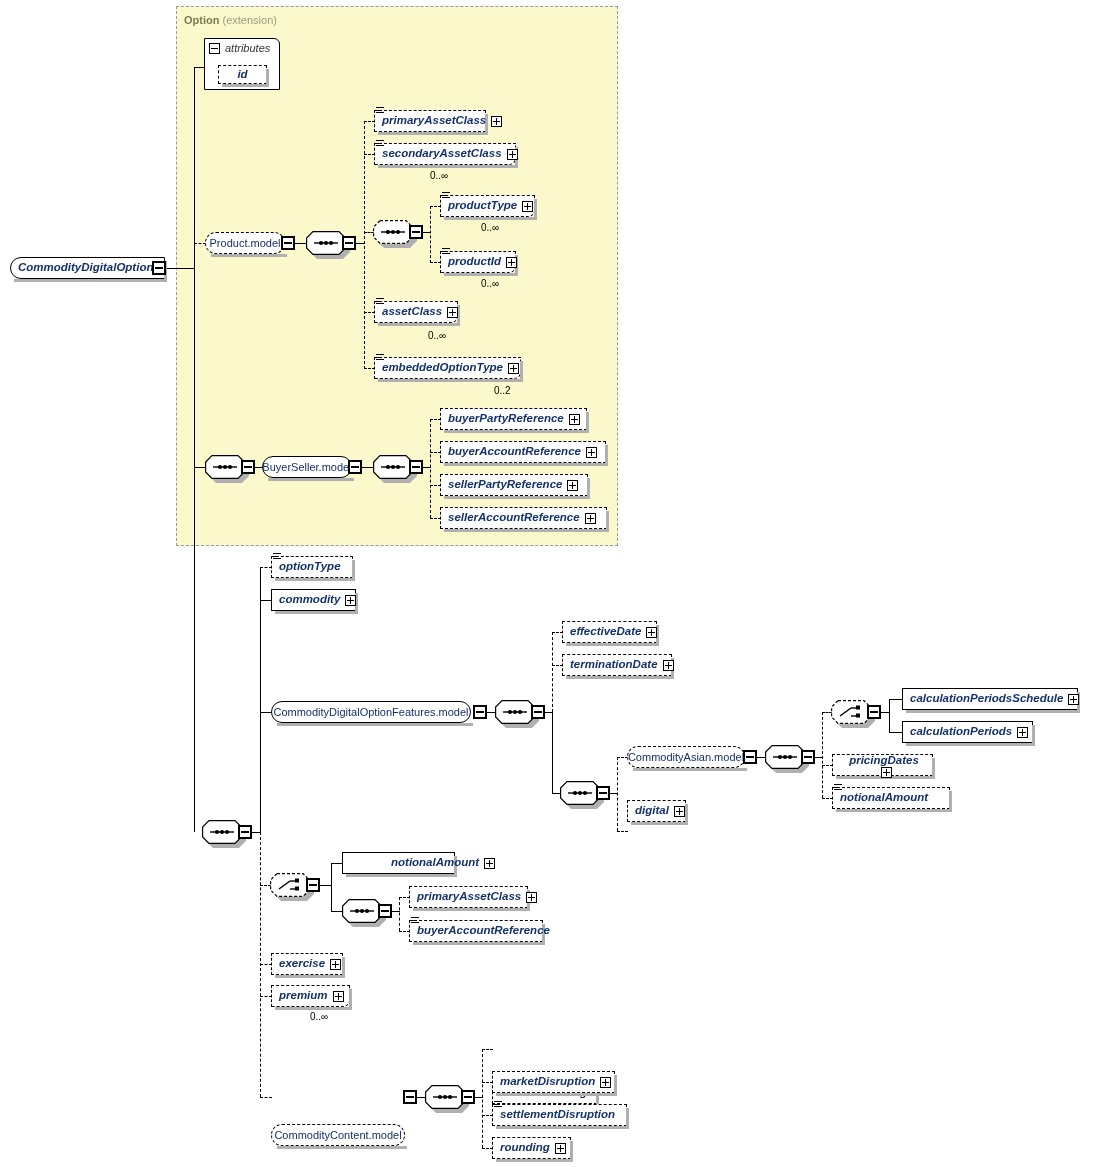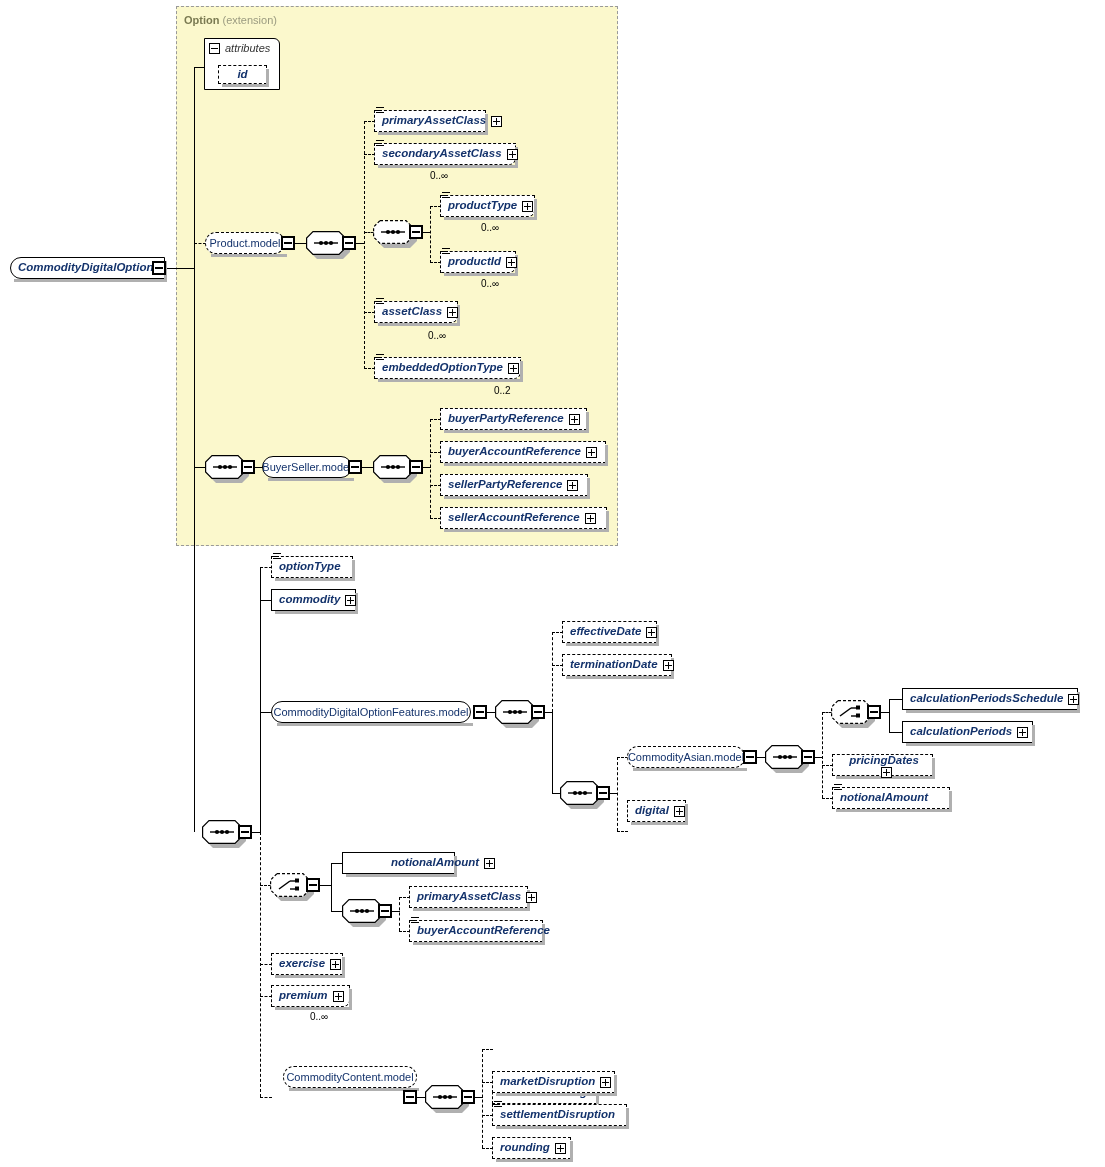--- a/index.html
+++ b/index.html
@@ -615,21 +615,21 @@
   </div>
 
   <div class="ln hd" style="left:260px;top:996px;width:12px;"></div>
   <div class="node optional repeat" style="left:271px;top:985px;width:79px;">
     <span class="lbl">premium</span>
     <span class="pm"></span>
   </div>
   <div class="occ" style="left:310px;top:1011px;">0..∞</div>
 
   <div class="ln hd" style="left:260px;top:1097px;width:12px;"></div>
-  <div class="group optional" style="left:271px;top:1066px;width:134px;margin-left:12px;">
+  <div class="group optional" style="left:271px;top:1124px;width:134px;">
     <span>CommodityContent.model</span>
   </div>
   <div class="sqtoggle" style="left:403px;top:1090px;"></div>
   <div class="ln h" style="left:417px;top:1097px;width:9px;"></div>
 
   <div class="comp" style="left:425px;top:1085px;">
     <svg class="shadow" viewBox="0 0 40 24">
       <polygon points="7,0 33,0 40,7 40,17 33,24 7,24 0,17 0,7" fill="#b0b0b0"></polygon>
     </svg>
     <svg class="oct" viewBox="0 0 40 24">

